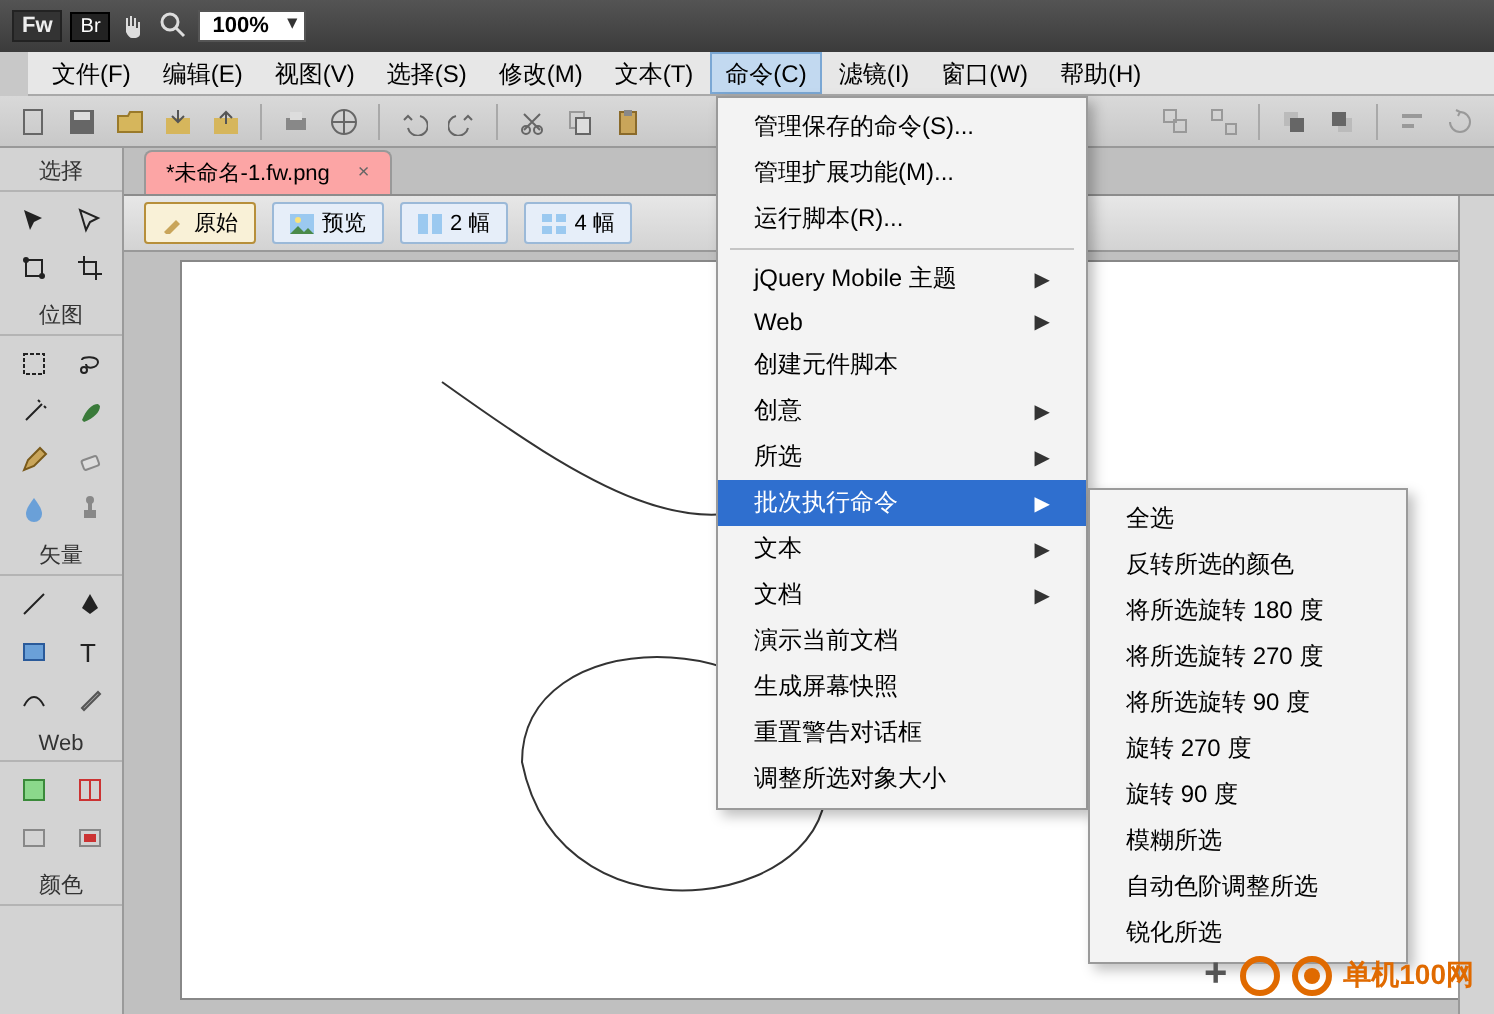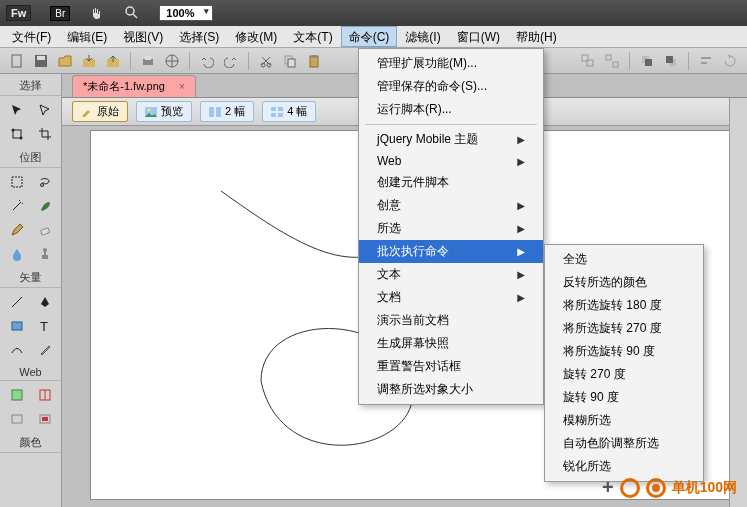--- a/index.html
+++ b/index.html
@@ -1,23 +1,23 @@
 <!DOCTYPE html>
 <html><head>
 <meta charset="utf-8">
 <style>
   * { margin: 0; padding: 0; box-sizing: border-box; font-family: "Microsoft YaHei", Arial, sans-serif; }
   body { background: #c8c8c8; width: 747px; height: 507px; overflow: hidden; position: relative; font-size: 12px; }
-  .titlebar { height: 26px; background: linear-gradient(#545454,#3b3b3b); display: flex; align-items: center; padding: 0 6px; gap: 19px; color: #fff; }
+  .titlebar { height: 26px; background: linear-gradient(#545454,#3b3b3b); display: flex; align-items: center; padding: 0 6px; gap: 4px; color: #fff; }
   .logo { background: #333; border: 1px solid #222; font-weight: bold; font-size: 11px; padding: 1px 4px; color: #eee; }
   .br-badge { background: #222; border: 1px solid #000; color: #fff; font-size: 10px; padding: 1px 4px; }
   .title-icon { width: 16px; height: 16px; display: flex; align-items: center; justify-content: center; color: #ddd; }
   .zoom-box { background: #fff; border: 1px solid #555; color: #000; font-size: 11px; padding: 1px 18px 1px 6px; position: relative; font-weight: bold; }
   .zoom-box::after { content: "▾"; position: absolute; right: 4px; top: 0; font-size: 9px; color: #333; }
-  .menubar { height: 22px; background: #e7e7e7; border-bottom: 1px solid #a9a9a9; display: flex; align-items: stretch; padding: 0 4px; }
+  .menubar { height: 22px; background: #e7e7e7; border-bottom: 1px solid #a9a9a9; display: flex; align-items: stretch; padding: 0 4px; margin-left: 14px; }
   .menu-item { padding: 3px 8px; cursor: default; }
   .menu-item.active { background: #c2d9f0; border: 1px solid #7aa7d4; padding: 2px 7px; }
   .toolbar { height: 26px; background: linear-gradient(#d9d9d9,#c8c8c8); border-bottom: 1px solid #999; display: flex; align-items: center; gap: 6px; padding: 0 8px; }
   .tool-btn { width: 18px; height: 18px; display: flex; align-items: center; justify-content: center; color: #555; }
   .tool-sep { width: 1px; height: 18px; background: #a9a9a9; margin: 0 2px; }
   .tabs-row { height: 24px; background: #bfbfbf; display: flex; align-items: flex-end; padding-left: 72px; border-bottom: 1px solid #8c8c8c; }
   .file-tab { background: #fca5a5; border: 1px solid #999; border-bottom: none; border-radius: 4px 4px 0 0; padding: 3px 10px; font-size: 11px; display: flex; align-items: center; gap: 14px; }
   .file-tab .x { font-size: 10px; color: #666; }
   .viewbar { height: 28px; background: linear-gradient(#e7e7e7,#d3d3d3); border-bottom: 1px solid #999; display: flex; align-items: center; gap: 8px; padding-left: 72px; }
   .pill { border: 1px solid #b78f3a; background: #f9f1d7; padding: 2px 8px; border-radius: 2px; font-size: 11px; display: flex; align-items: center; gap: 4px; }
@@ -392,24 +392,24 @@
       <path d="M130 60 C 200 110, 260 150, 310 110" fill="none" stroke="#333" stroke-width="1"></path>
       <path d="M170 250 C 170 180, 300 180, 320 250 C 340 320, 190 350, 170 250 Z" fill="none" stroke="#333" stroke-width="1"></path>
     </svg>
   </div>
 </div>
 
 <div class="right-strip"></div>
 
 <div class="dropdown" style="left:358px; top:48px; width:186px;">
   <div class="dd-item">
+      <span>管理保存的命令(S)...</span>
+    </div>
+  <div class="dd-item">
       <span>管理扩展功能(M)...</span>
-    </div>
-  <div class="dd-item">
-      <span>管理保存的命令(S)...</span>
     </div>
   <div class="dd-item">
       <span>运行脚本(R)...</span>
     </div>
   <div class="dd-sep"></div>
   <div class="dd-item">
       <span>jQuery Mobile 主题</span>
       <span class="arr">▶</span>
     </div>
   <div class="dd-item">

